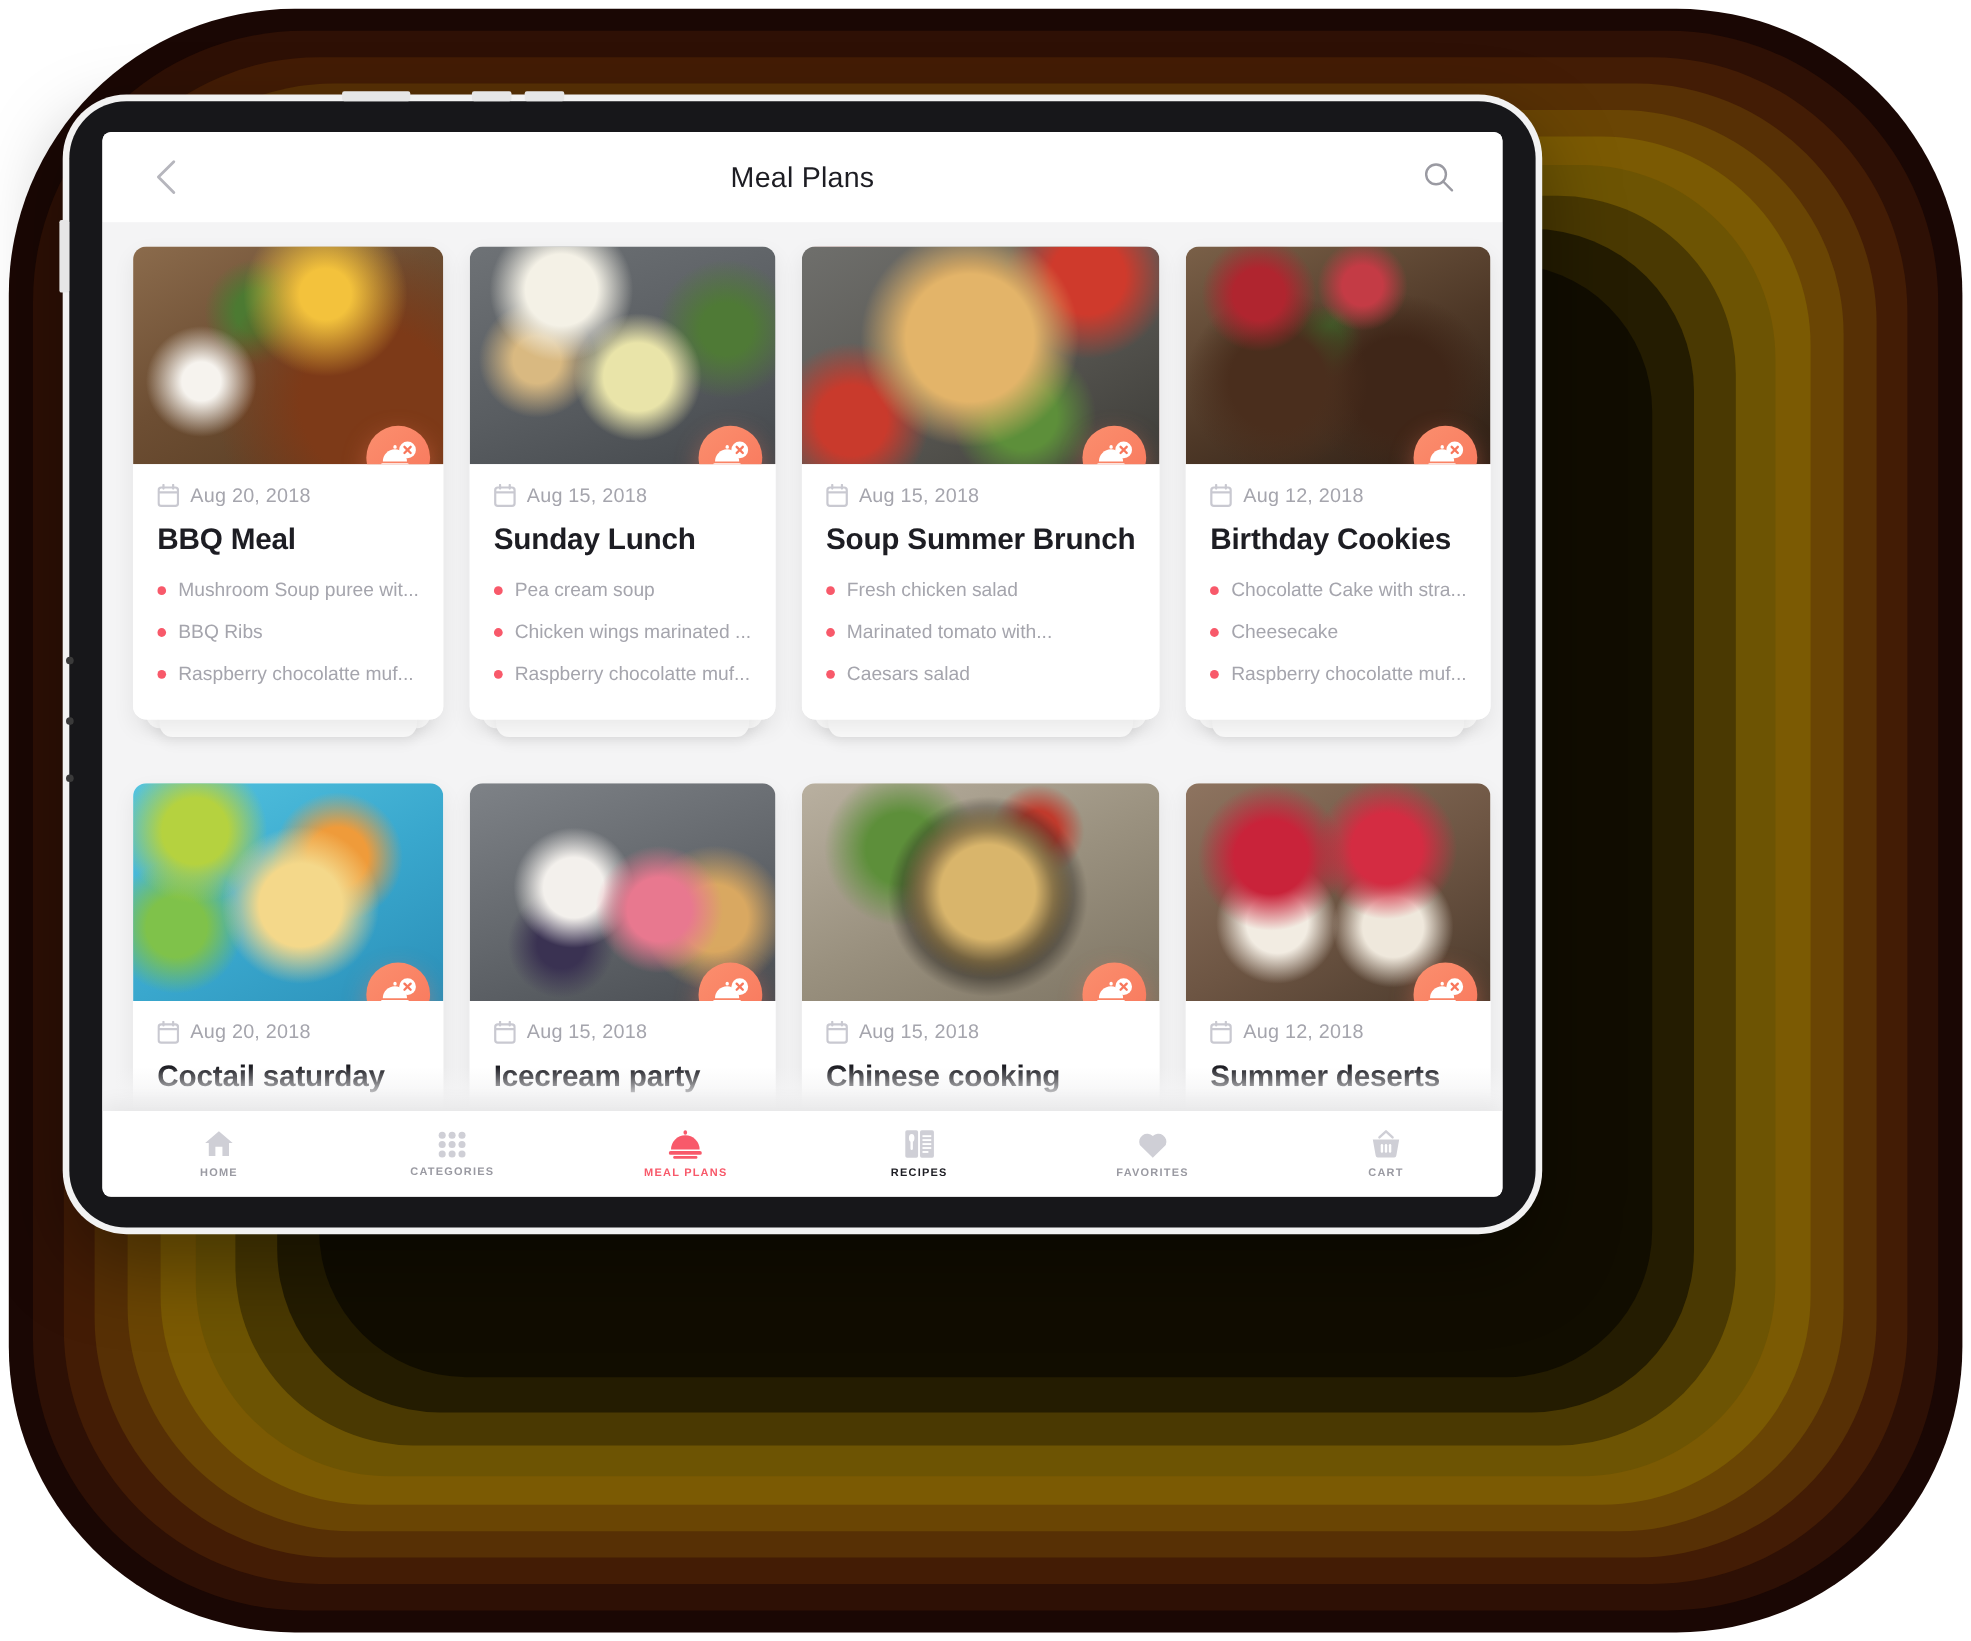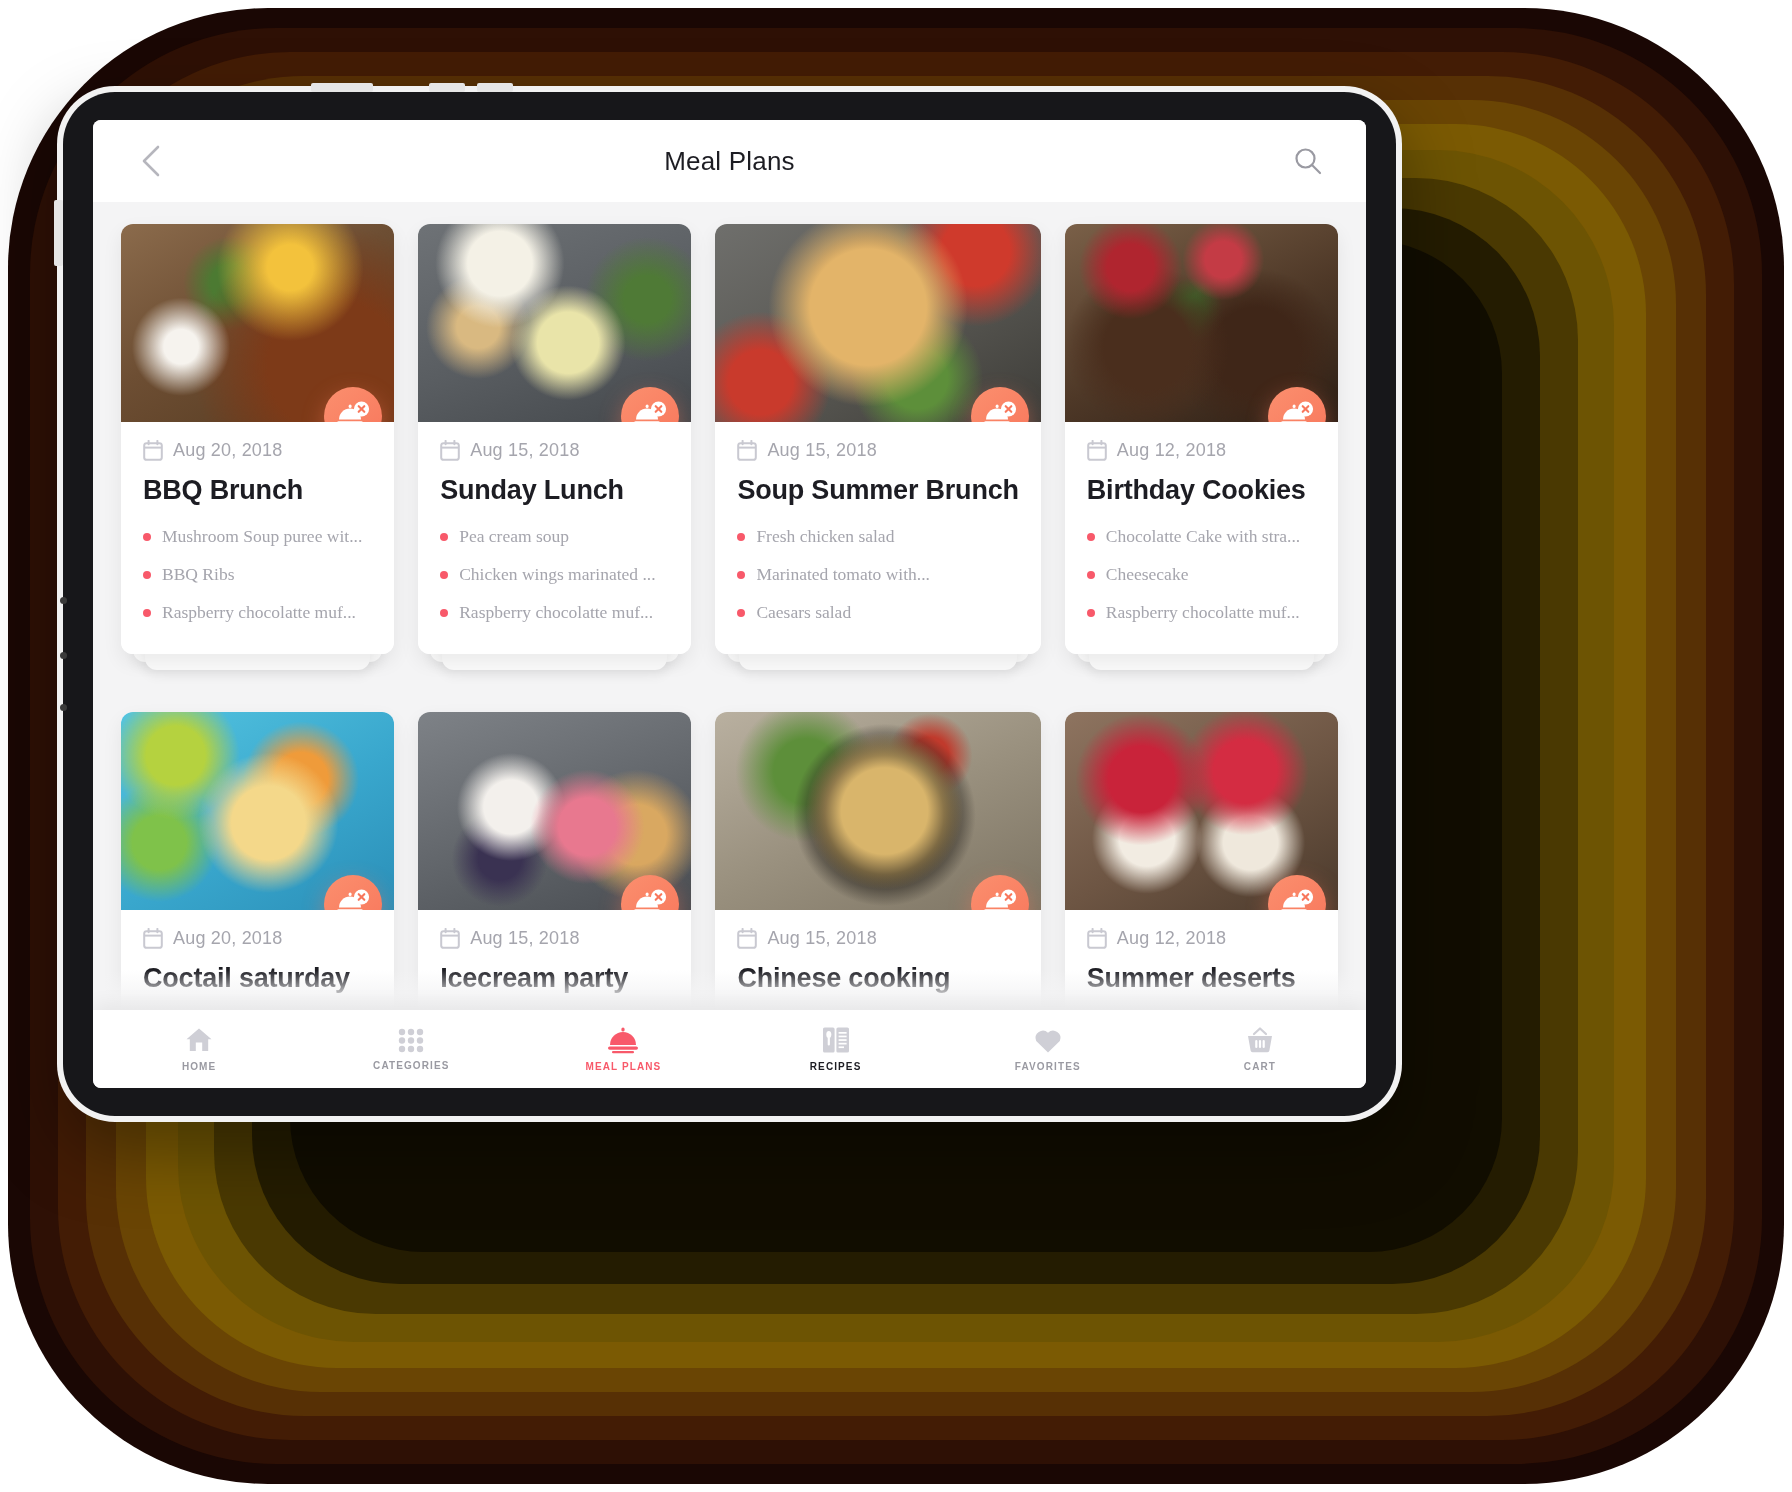--- a/index.html
+++ b/index.html
@@ -96,21 +96,21 @@
     box-shadow:0 8px 22px rgba(248,119,92,.45);
     z-index:3;cursor:pointer;
   }
   .card-body{padding:18px 22px 26px 22px;border-radius:0 0 12px 12px;background:#fff;}
   .date-row{display:flex;align-items:center;gap:10px;margin-bottom:14px;}
   .date-txt{font-size:18px;color:#a5a5ad;letter-spacing:.2px;}
   .card-title{font-size:27px;color:#1d1d23;font-weight:600;letter-spacing:-.2px;margin-bottom:20px;white-space:nowrap;overflow:hidden;}
   ul.items{list-style:none;margin:0;padding:0;}
   ul.items li{
     display:flex;align-items:center;gap:11px;margin-bottom:17px;
-    font-size:17.5px;color:#a5a5ad;white-space:nowrap;overflow:hidden;font-family:Liberation Serif, serif;
+    font-size:17.5px;color:#a5a5ad;white-space:nowrap;overflow:hidden;
   }
   ul.items li:last-child{margin-bottom:5px;}
   .bullet{width:8px;height:8px;border-radius:50%;background:#f8596a;flex:0 0 8px;}
 
   
   #tabbar{
     height:78px;flex:0 0 78px;background:#fff;display:flex;align-items:center;
     box-shadow:0 -6px 18px rgba(0,0,0,.06);z-index:6;
   }
   .tab{flex:1;display:flex;flex-direction:column;align-items:center;justify-content:center;gap:7px;cursor:pointer;}
@@ -191,21 +191,21 @@
                 <div class="card-body">
                   <div class="date-row">
                     <svg width="20" height="21" viewBox="0 0 20 21">
                       <rect x="1.2" y="3.2" width="17.6" height="16.6" rx="2.4" fill="none" stroke="#c9c9d1" stroke-width="2"></rect>
                       <line x1="1.2" y1="7.6" x2="18.8" y2="7.6" stroke="#c9c9d1" stroke-width="2"></line>
                       <line x1="5.6" y1="0.9" x2="5.6" y2="4.2" stroke="#c9c9d1" stroke-width="2" stroke-linecap="round"></line>
                       <line x1="14.4" y1="0.9" x2="14.4" y2="4.2" stroke="#c9c9d1" stroke-width="2" stroke-linecap="round"></line>
                     </svg>
                     <span class="date-txt">Aug 20, 2018</span>
                   </div>
-                  <div class="card-title">BBQ Brunch</div>
+                  <div class="card-title">BBQ Meal</div>
                   <ul class="items">
                     <li>
                       <span class="bullet"></span>
                       <span>Mushroom Soup puree wit...</span>
                     </li>
                     <li>
                       <span class="bullet"></span>
                       <span>BBQ Ribs</span>
                     </li>
                     <li>

